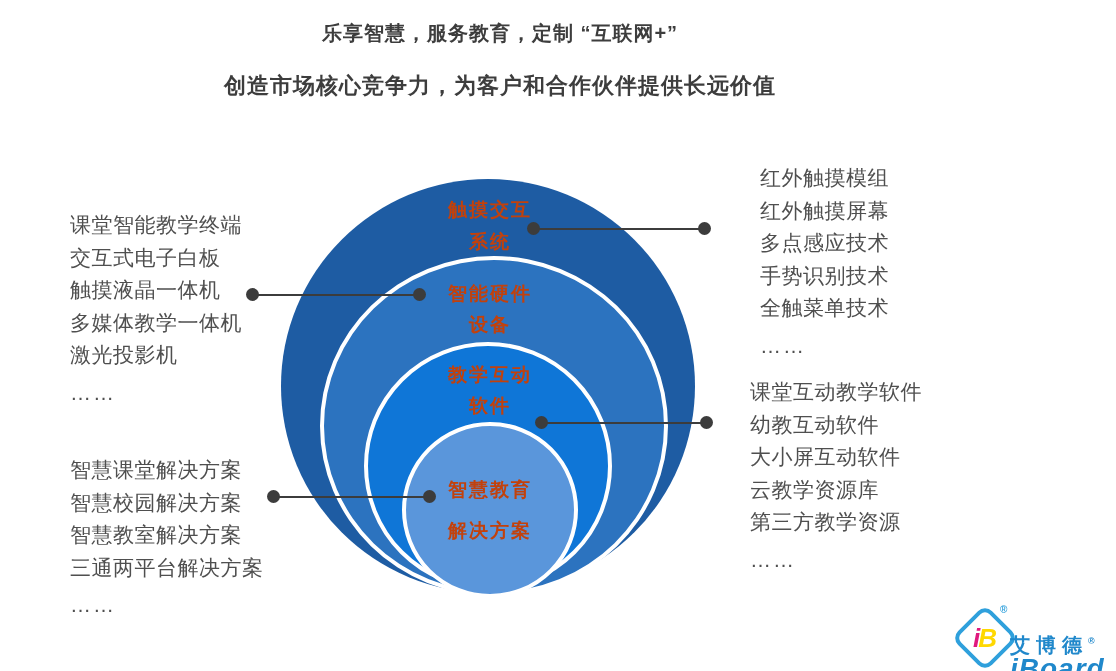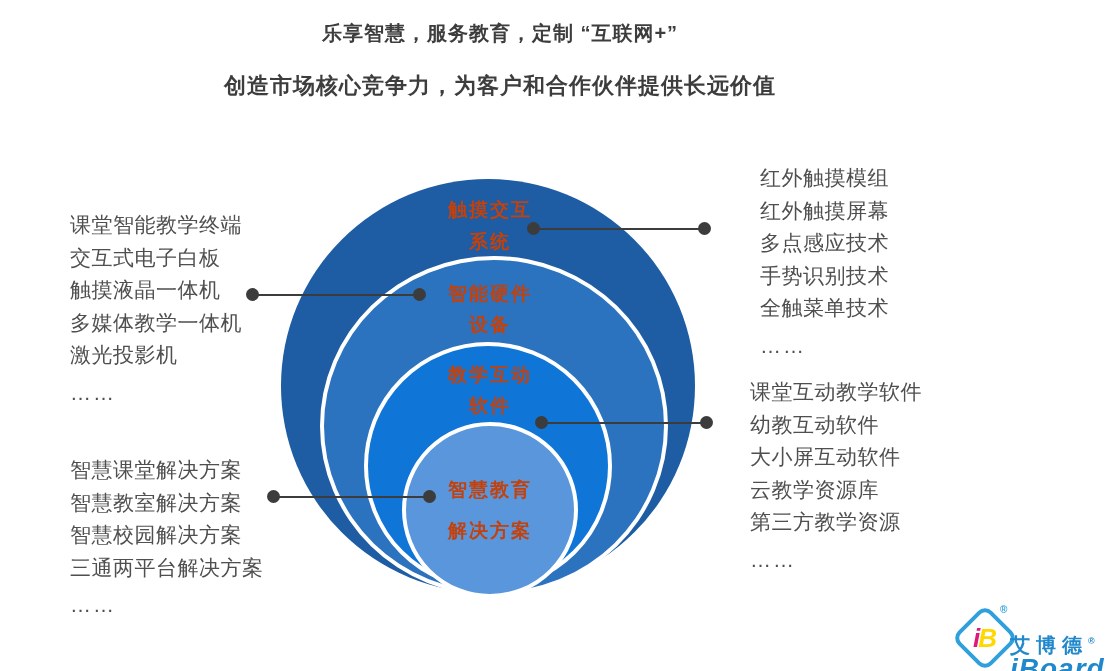--- a/index.html
+++ b/index.html
@@ -107,22 +107,22 @@
   <ul class="plist list-lt">
       <li>课堂智能教学终端</li>
       <li>交互式电子白板</li>
       <li>触摸液晶一体机</li>
       <li>多媒体教学一体机</li>
       <li>激光投影机</li>
       <li>……</li>
     </ul>
   <ul class="plist list-lb">
       <li>智慧课堂解决方案</li>
+      <li>智慧校园解决方案</li>
       <li>智慧教室解决方案</li>
-      <li>智慧校园解决方案</li>
       <li>三通两平台解决方案</li>
       <li>……</li>
     </ul>
   <ul class="plist list-rt">
       <li>红外触摸模组</li>
       <li>红外触摸屏幕</li>
       <li>多点感应技术</li>
       <li>手势识别技术</li>
       <li>全触菜单技术</li>
       <li>……</li>

